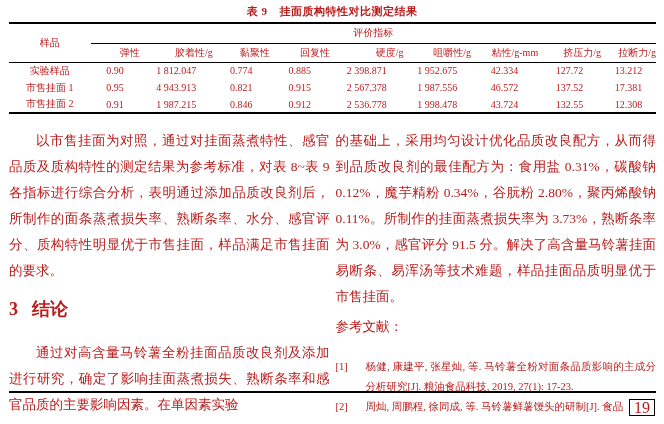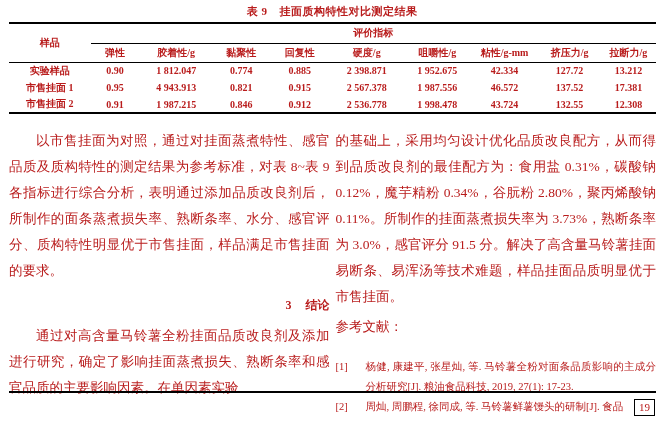--- a/index.html
+++ b/index.html
@@ -26,63 +26,63 @@
   table.ttable {
     width: 100%;
     border-collapse: collapse;
     table-layout: fixed;
     border-top: 2px solid #000;
     border-bottom: 2px solid #000;
     font-size: 10px;
   }
   table.ttable th, table.ttable td {
     text-align: center; vertical-align: middle;
-    font-weight: bold;
+    font-weight: normal;
     white-space: nowrap; overflow: hidden;
     padding: 1px 0;
   }
   tr.hrow1 th { height: 20px; }
   tr.hrow1 th.group-h { border-bottom: 1px solid #000; }
   th.sample-h { border-bottom: 1px solid #000; }
-  tr.hrow2 th { height: 19px; border-bottom: 1px solid #000; }
+  tr.hrow2 th { height: 19px; border-bottom: 1px solid #000; text-align: right; }
   tr.drow td { height: 17px; }
   
   .columns {
     position: absolute; top: 128px; left: 9px; right: 8px; bottom: 33px;
     display: flex; gap: 6px;
   }
   .col { flex: 1 1 0; min-width: 0; }
   p.body {
     font-size: 13.5px; line-height: 26px;
     text-align: justify;
   }
   p.indent { text-indent: 2em; }
   .section-heading {
-    margin-top: 13px; margin-bottom: 9px;
-    font-size: 12px; font-weight: bold; text-align: right;
+    margin-top: 13px; margin-bottom: 19px;
+    font-size: 18px; font-weight: bold;
   }
   .section-heading .h-num { margin-right: 14px; }
   .ref-heading {
     margin-top: 8px; margin-bottom: 21px;
     font-size: 13.5px;
   }
   .ref-list { font-size: 10.5px; }
   .ref-item { display: flex; line-height: 20px; }
   .ref-num { width: 17px; flex: 0 0 auto; }
   .ref-gap { width: 13px; flex: 0 0 auto; }
   .ref-text { flex: 1 1 auto; text-align: justify; }
   
   .footer-rule {
     position: absolute; left: 9px; right: 8px; top: 391px;
     border-top: 2px solid #000;
   }
   .page-number {
     position: absolute; right: 9px; top: 399px;
     border: 1px solid #000;
-    font-size: 11px; line-height: 15px;
+    font-size: 16px; line-height: 15px;
     padding: 0 4px;
   }
 </style>
 </head>
 <body>
 
 <div class="page">
 
   <div class="table-caption">
     <span class="cap-label">表 9</span><span>挂面质构特性对比测定结果</span>

